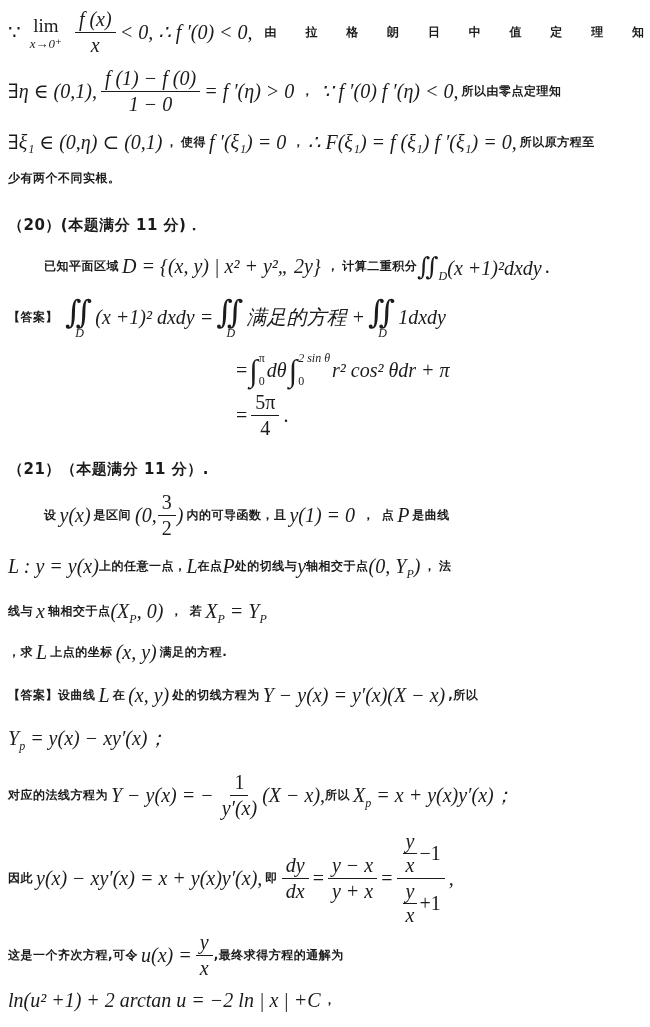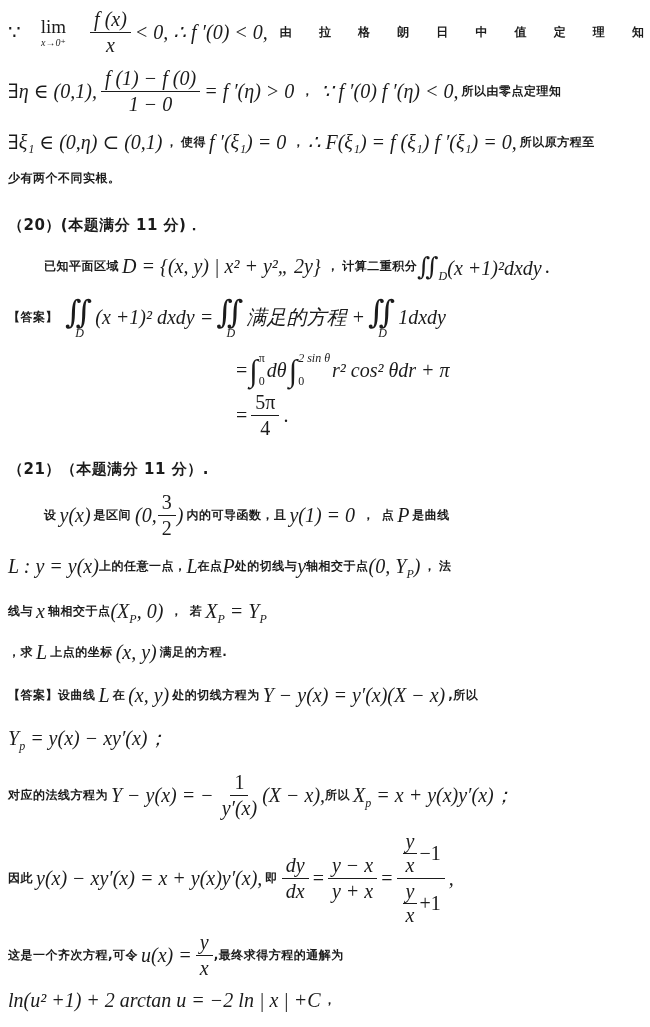--- a/index.html
+++ b/index.html
@@ -27,23 +27,23 @@
   .sgap { margin:0 3px; }
   .indent { padding-left:36px; }
   .eqindent { padding-left:228px; }
   
   .frac { display:inline-flex; flex-direction:column; align-items:center; margin:0 4px; line-height:1.15; }
   .fn { display:flex; align-items:center; justify-content:center; padding:0 4px 1px 4px; border-bottom:1.4px solid #1b1b1b; }
   .fd { display:flex; align-items:center; justify-content:center; padding:1px 4px 0 4px; }
   .frac .frac { margin:0 2px; }
   .frac .frac .fn, .frac .frac .fd { padding:0 3px; }
   
-  .lim { display:inline-flex; flex-direction:column; align-items:center; line-height:1; margin:0 20px; }
+  .lim { display:inline-flex; flex-direction:column; align-items:center; line-height:1; margin:0 9px; }
   .lim .lt { font-style:normal; font-size:19px; }
-  .lim .lb { font-size:10px; margin-top:2px; }
+  .lim .lb { font-size:13px; margin-top:2px; }
   
   .iintd { display:inline-flex; flex-direction:column; align-items:center; line-height:1; margin:0 3px; }
   .iintd .sign { font-size:32px; font-style:normal; line-height:1; }
   .iintd .under { font-size:12px; font-style:italic; margin-top:-1px; padding-left:2px; }
   
   .intl { display:inline-flex; align-items:center; margin:0 2px; }
   .intl .sign { font-size:31px; font-style:normal; line-height:1; }
   .lims { display:inline-flex; flex-direction:column; justify-content:space-between; height:38px; font-size:12px; font-style:italic; margin-left:1px; }
   .inline-iint { font-style:normal; font-size:25px; }
   sub { font-size:12px; font-style:italic; line-height:0; }

